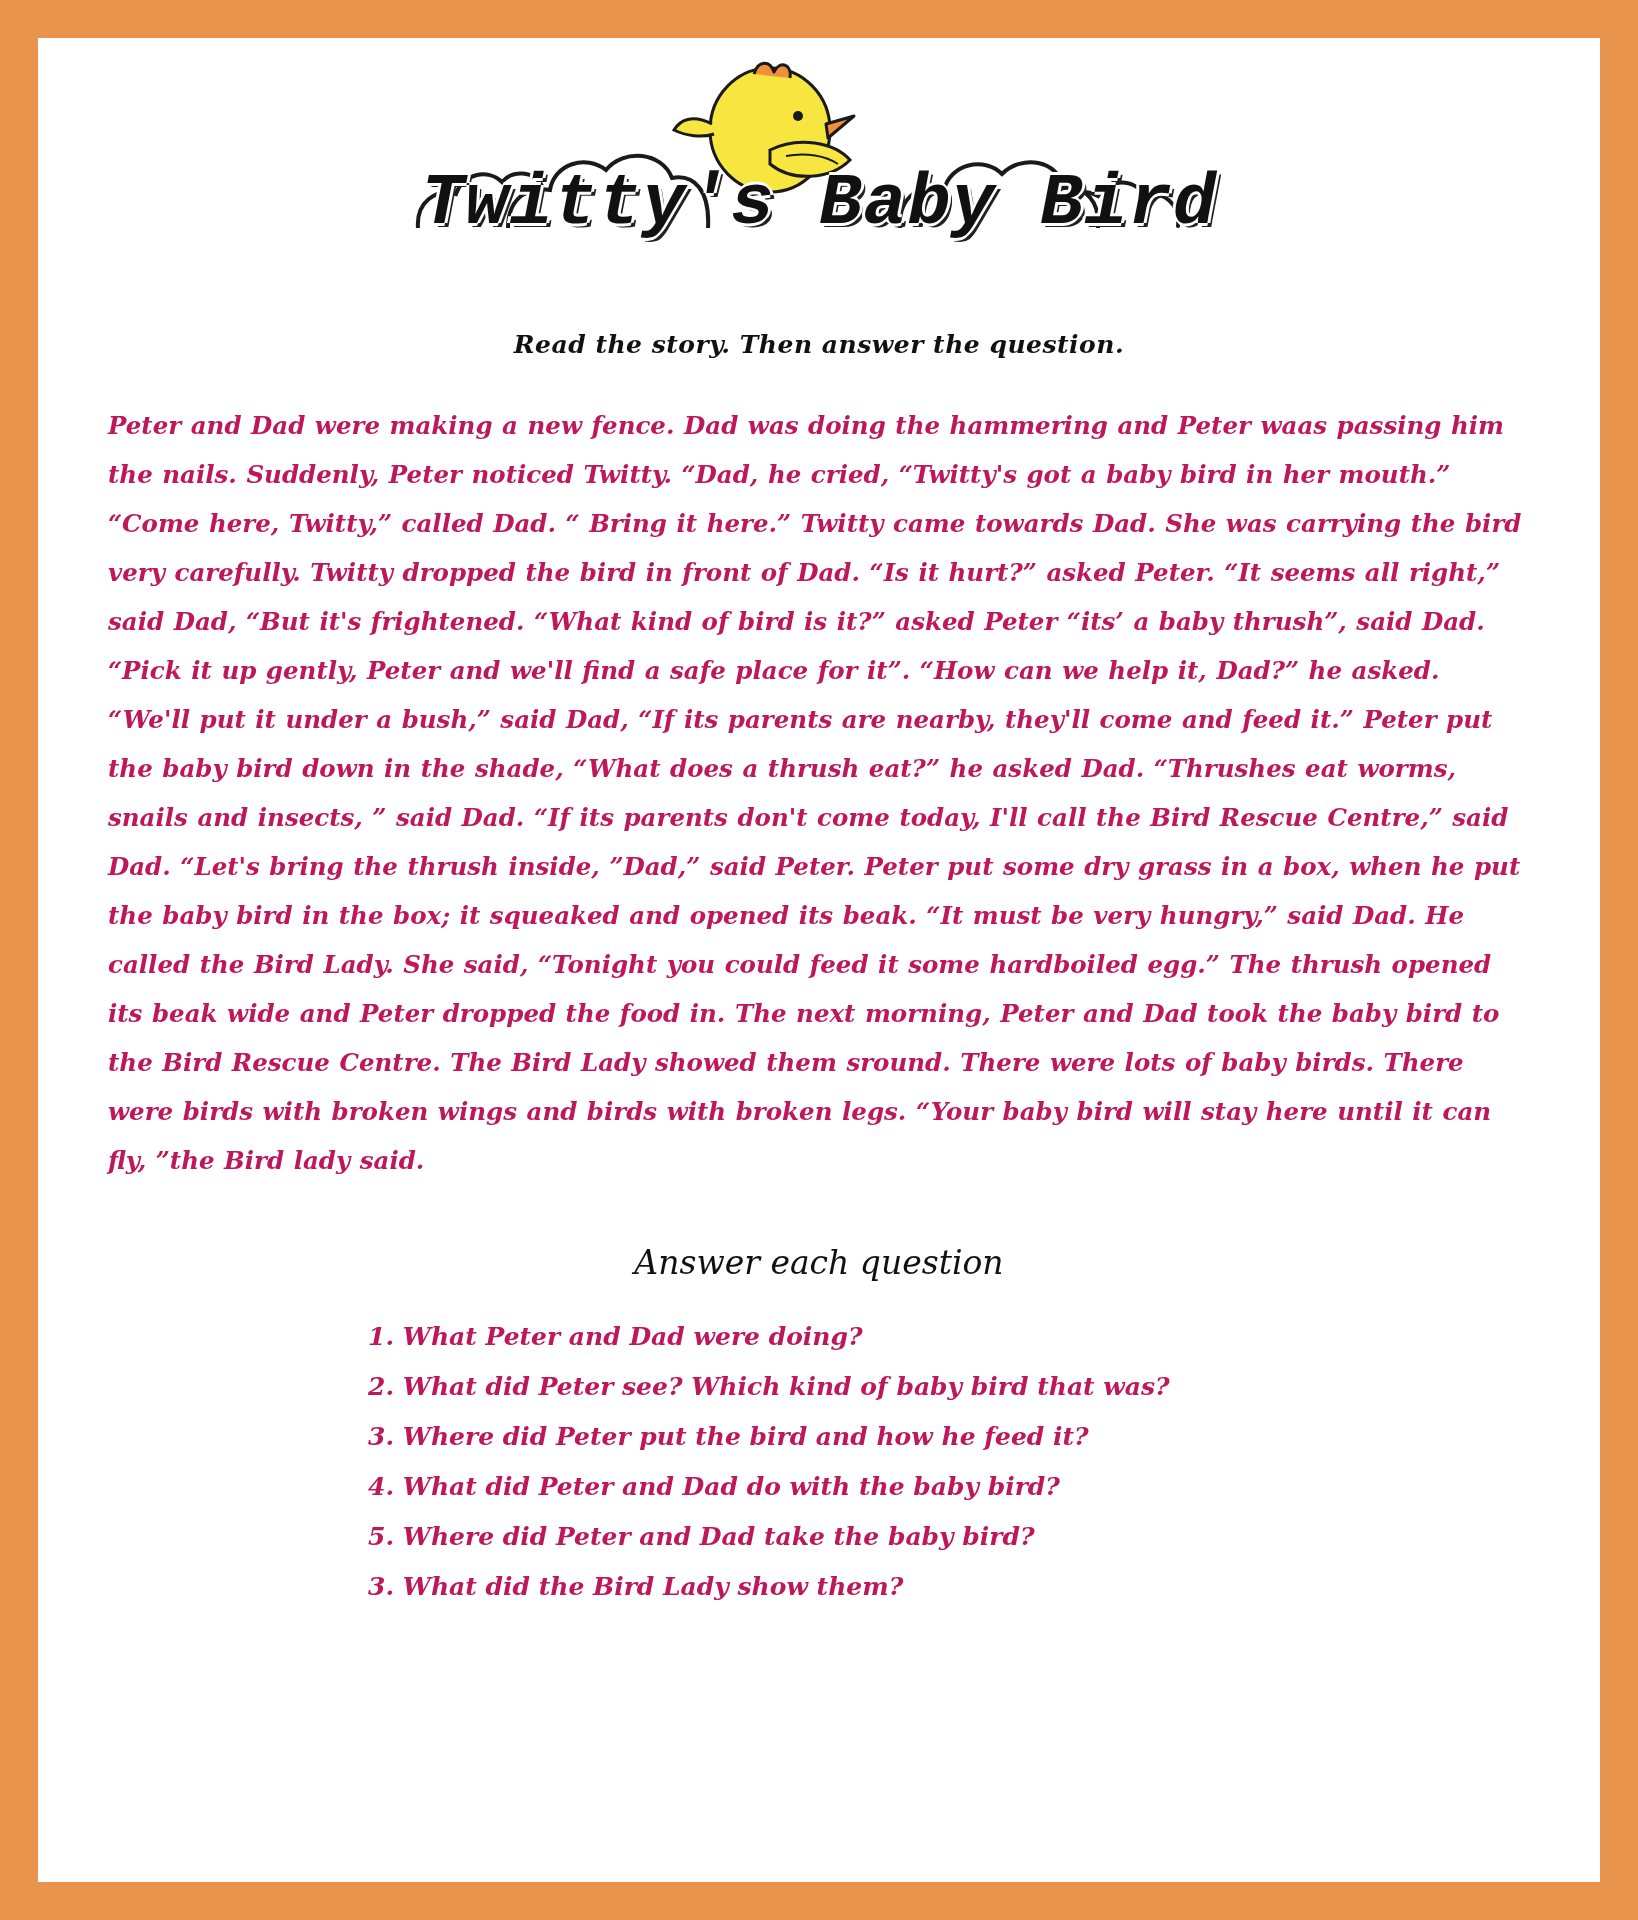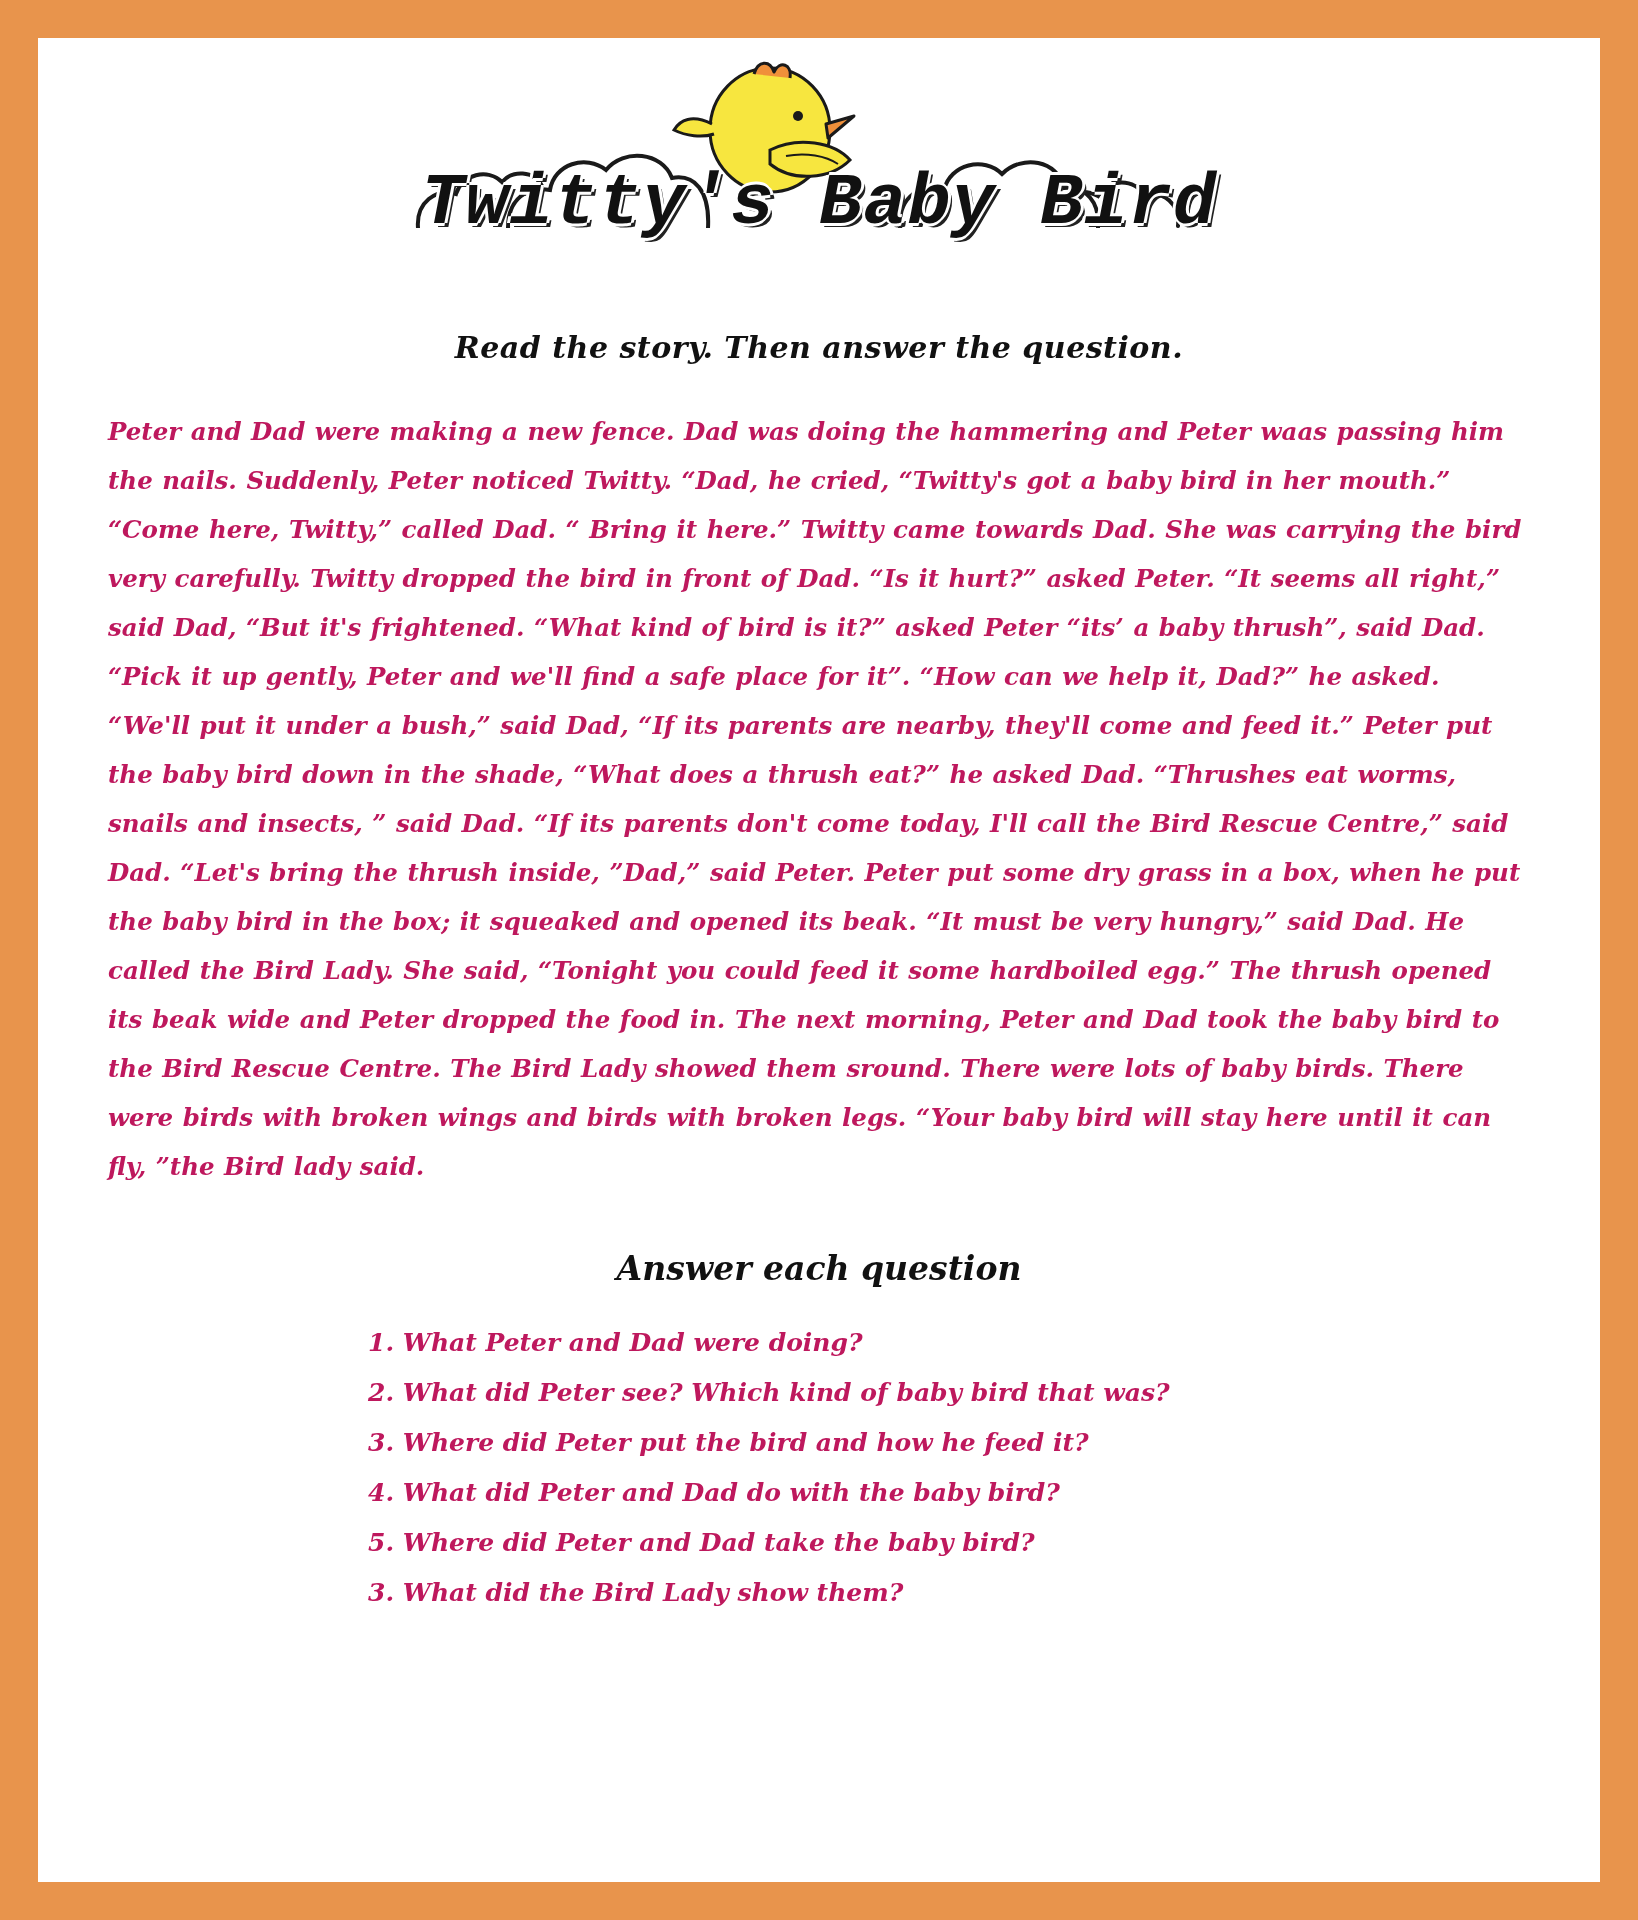--- a/index.html
+++ b/index.html
@@ -53,41 +53,41 @@
       -3px 0 0 #ffffff,
        0 3px 0 #ffffff,
        0 -3px 0 #ffffff,
        4px 4px 0 #222222;
   }
   .subtitle {
     text-align: center;
     font-family: "DejaVu Serif", serif;
     font-style: italic;
     font-weight: bold;
-    font-size: 30px;
+    font-size: 25px;
     color: #111111;
     margin-top: 42px;
     letter-spacing: 0.5px;
   }
   .story {
     margin: 42px 70px 0 70px;
     font-family: "DejaVu Serif", serif;
     font-style: italic;
     font-weight: bold;
     font-size: 24.5px;
     line-height: 49px;
     color: #be185d;
     text-align: left;
     word-spacing: 1px;
   }
   .questions-heading {
     text-align: center;
     font-family: "DejaVu Serif", serif;
     font-style: italic;
-    font-weight: bold;
+    font-weight: normal;
     font-size: 33px;
     color: #111111;
     margin-top: 58px;
   }
   .questions {
     margin: 30px 0 0 330px;
     padding: 0;
     list-style: none;
   }
   .questions li {

